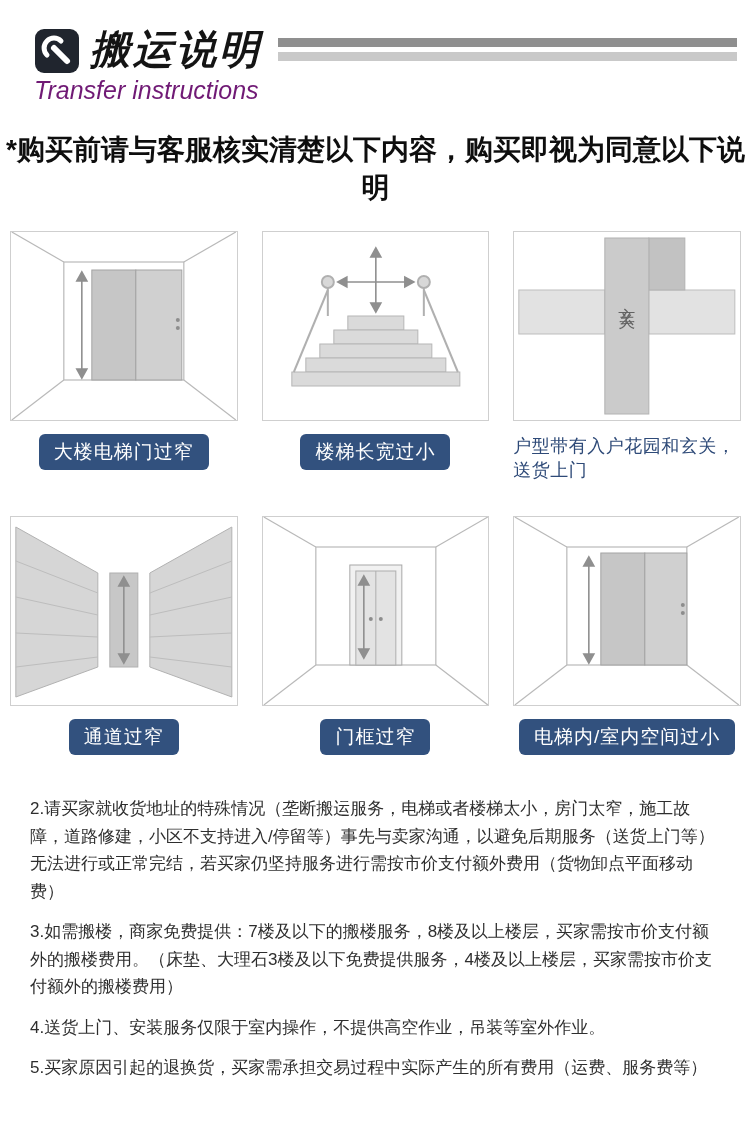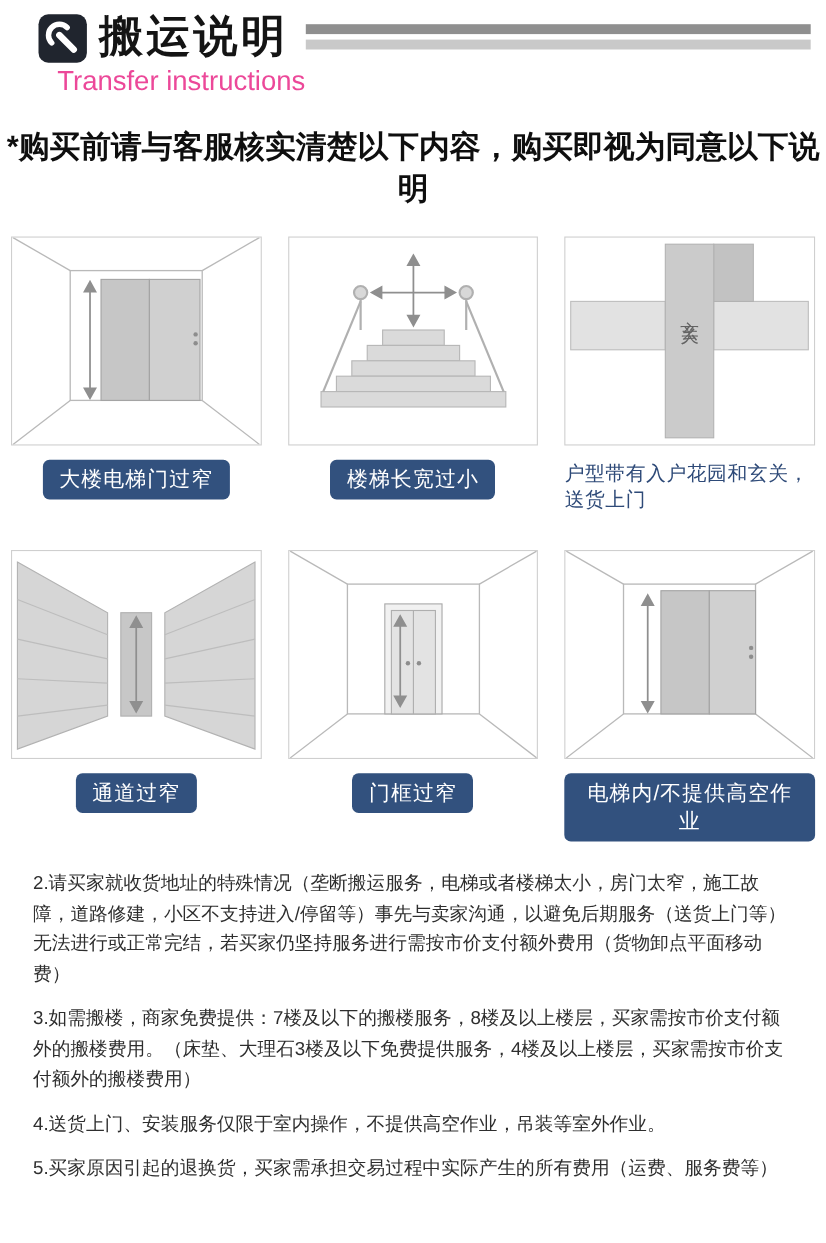--- a/index.html
+++ b/index.html
@@ -3,29 +3,29 @@
 <meta charset="utf-8">
 <style>
   html,body{margin:0;padding:0;}
   body{
     width:751px;min-height:1130px;background:#ffffff;
     font-family:"Liberation Sans","DejaVu Sans",sans-serif;color:#222;
   }
   .page{width:751px;overflow:hidden;}
 
   
-  .header{padding:10px 14px 0 34px;}
+  .header{padding:26px 14px 0 34px;font-style:italic;}
   .header-top{display:flex;align-items:flex-start;}
   .icon-box{width:46px;height:46px;flex:0 0 auto;margin-top:2px;}
   h1.title{font-size:40px;margin:0 0 0 10px;font-weight:700;letter-spacing:3px;color:#141414;line-height:1.15;white-space:nowrap;}
   .bars{flex:1;margin-left:16px;margin-top:12px;}
   .bar{height:9px;}
   .bar-dark{background:#8f8f8f;}
   .bar-light{background:#c9c9c9;margin-top:5px;}
-  .subtitle{font-size:25px;color:#ec4899;margin-top:2px;margin-left:18px;}
+  .subtitle{font-size:25px;color:#701a75;margin-top:2px;}
 
   
   .notice{text-align:center;font-size:28px;font-weight:700;color:#0e0e0e;margin:26px 6px 24px;}
 
   
   .grid{display:grid;grid-template-columns:repeat(3,1fr);column-gap:24px;row-gap:30px;padding:0 10px;}
   .cell{display:flex;flex-direction:column;}
   .panel{border:1px solid #cfcfcf;height:190px;background:#fff;box-sizing:border-box;}
   svg.illus{display:block;width:100%;height:100%;}
   .caption-wrap{margin-top:13px;text-align:center;min-height:52px;}
@@ -215,21 +215,21 @@
           <circle cx="168" cy="88" r="2" fill="#8d8d8d"></circle>
             <circle cx="168" cy="96" r="2" fill="#8d8d8d"></circle>
           <g stroke="#8f8f8f" stroke-width="1.6" fill="#8f8f8f">
             <line x1="74" y1="47" x2="74" y2="139"></line>
             <path d="M74 40 l-5 9 h10 z"></path>
               <path d="M74 146 l-5 -9 h10 z"></path>
           </g>
         </svg>
       </div>
       <div class="caption-wrap">
-        <span class="pill">电梯内/不提供高空作业</span>
+        <span class="pill">电梯内/室内空间过小</span>
       </div>
     </div>
 
   </div>
 
   <div class="terms">
     <p>2.请买家就收货地址的特殊情况（垄断搬运服务，电梯或者楼梯太小，房门太窄，施工故障，道路修建，小区不支持进入/停留等）事先与卖家沟通，以避免后期服务（送货上门等）无法进行或正常完结，若买家仍坚持服务进行需按市价支付额外费用（货物卸点平面移动费）</p>
     <p>3.如需搬楼，商家免费提供：7楼及以下的搬楼服务，8楼及以上楼层，买家需按市价支付额外的搬楼费用。（床垫、大理石3楼及以下免费提供服务，4楼及以上楼层，买家需按市价支付额外的搬楼费用）</p>
     <p>4.送货上门、安装服务仅限于室内操作，不提供高空作业，吊装等室外作业。</p>
     <p>5.买家原因引起的退换货，买家需承担交易过程中实际产生的所有费用（运费、服务费等）</p>

